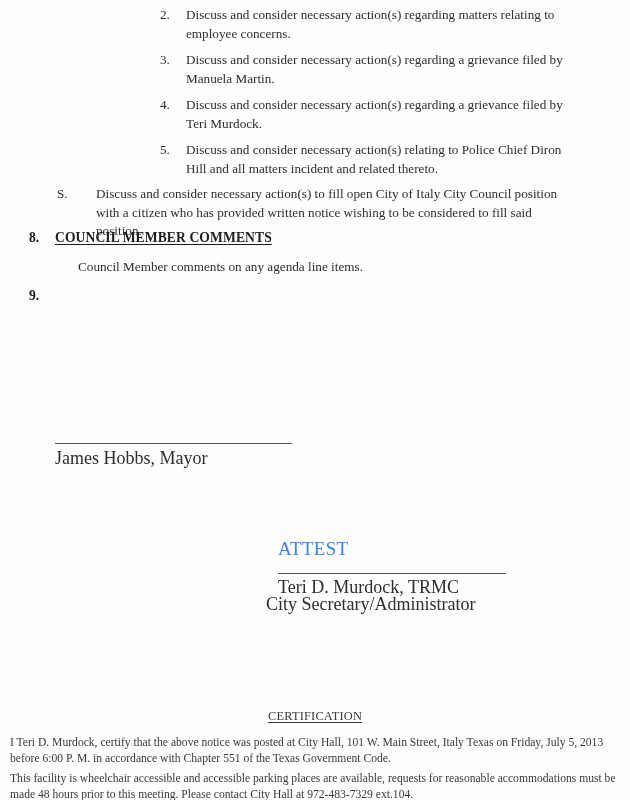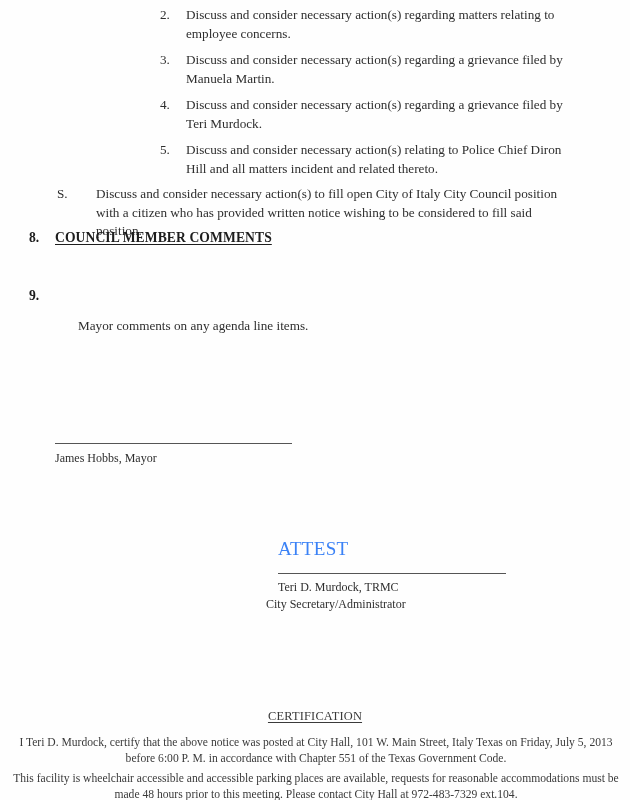--- a/index.html
+++ b/index.html
@@ -91,21 +91,21 @@
   }
 
   
   .sig-line {
     position: absolute;
     height: 0;
     border-top: 1px solid #555;
   }
   .sig-name {
     position: absolute;
-    font-size: 12px;
+    font-size: 18px;
     line-height: 17px;
     color: #2e2e2e;
     white-space: pre-line;
   }
   .attest {
     position: absolute;
     font-size: 19px;
     color: #3b82f6;
     letter-spacing: 0.3px;
   }
@@ -124,21 +124,21 @@
     text-decoration: underline;
     text-underline-offset: 2px;
   }
   .cert-para {
     position: absolute;
     left: 10px;
     width: 612px;
     font-size: 11.6px;
     line-height: 15.5px;
     color: #3a3a3a;
-    text-align: center;
+    text-align: left;
   }
 </style>
 </head>
 <body>
 
 <div class="page">
 
   <div class="sub-item" style="left:160px; top:6px; width:412px;">
     <span class="num">2.</span>
     <span class="txt">Discuss and consider necessary action(s) regarding matters relating to employee concerns.</span>
@@ -161,25 +161,25 @@
 
   <div class="letter-item">
     <span class="num">S.</span>
     <span class="txt">Discuss and consider necessary action(s) to fill open City of Italy City Council position with a citizen who has provided written notice wishing to be considered to fill said position.</span>
   </div>
 
   <div class="section" style="left:29px; top:230px;">
     <span class="sec-num">8.</span>
     <span class="sec-title">COUNCIL MEMBER COMMENTS</span>
   </div>
+  <div class="section-body" style="left:78px; top:258px; width:470px;">Council Member comments on any agenda line items.</div>
 
   <div class="section" style="left:29px; top:288px;">
     <span class="sec-num">9.</span>
   </div>
-  <div class="section-body" style="left:78px; top:317px; width:470px;">Mayor comments on any agenda line items.</div>
 
 
   <div class="sig-line" style="left:55px; top:443px; width:237px;"></div>
   <div class="sig-name" style="left:55px; top:450px;">James Hobbs, Mayor</div>
 
   <div class="attest" style="left:278px; top:538px;">ATTEST</div>
 
   <div class="sig-line" style="left:278px; top:573px; width:228px;"></div>
   <div class="sig-name" style="left:278px; top:579px;">Teri D. Murdock, TRMC</div>
   <div class="sig-name" style="left:266px; top:596px;">City Secretary/Administrator</div>

